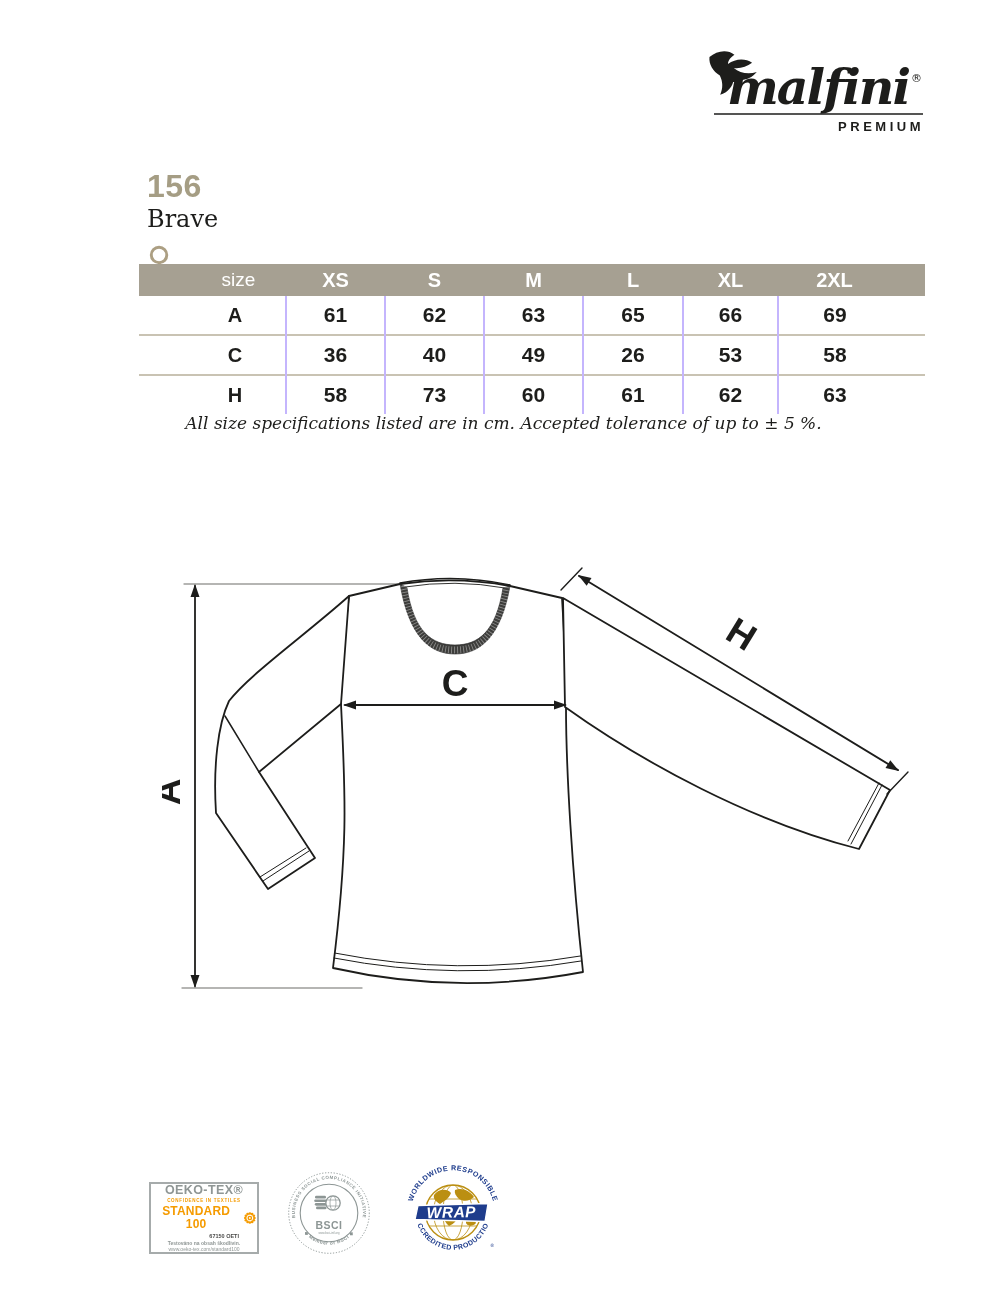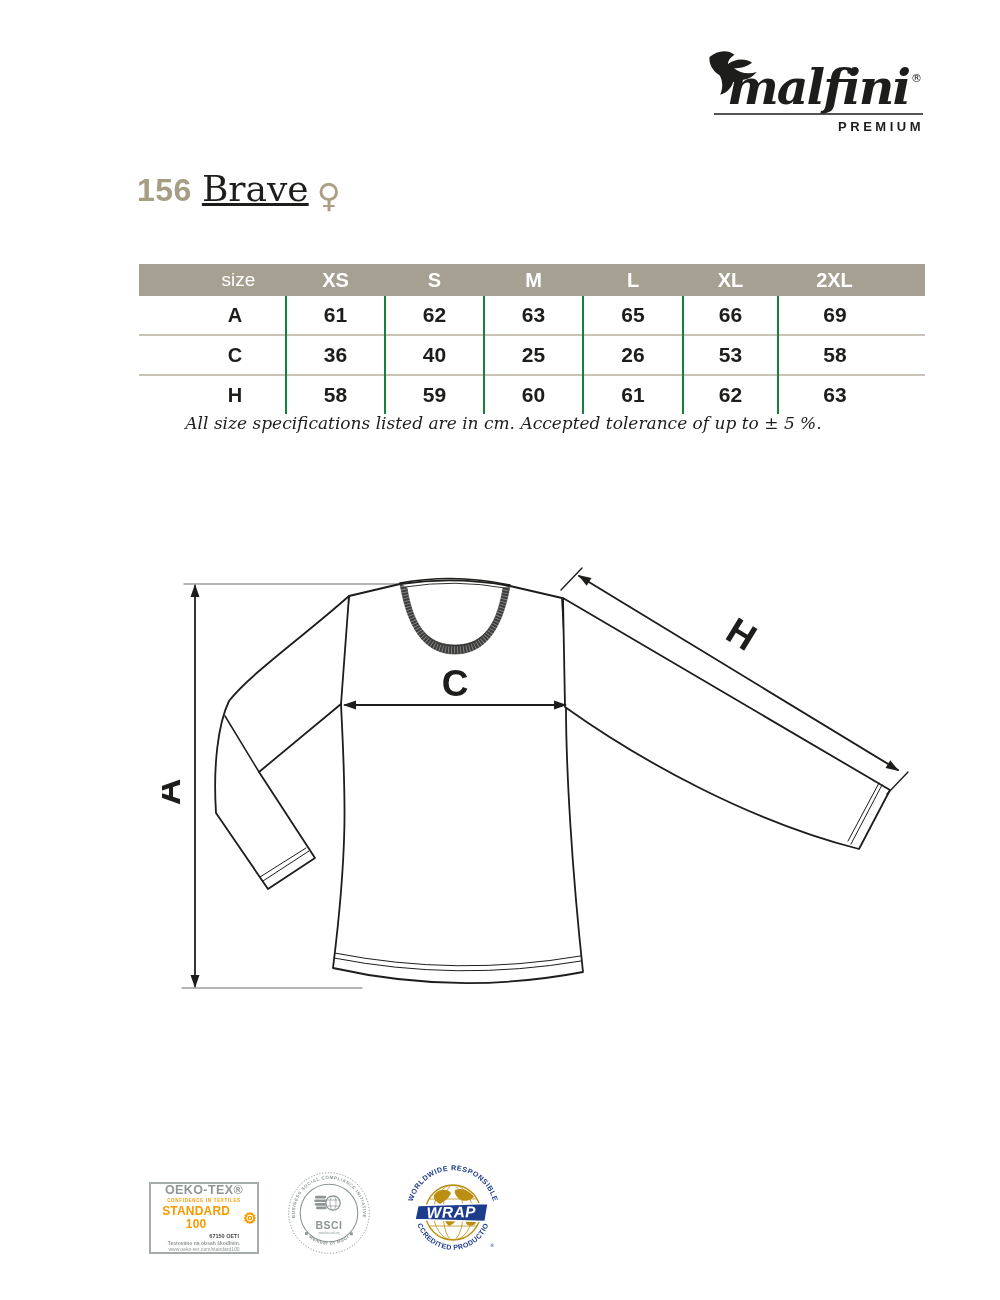--- a/index.html
+++ b/index.html
@@ -3,37 +3,37 @@
 <meta charset="utf-8">
 <style>
   html,body{margin:0;padding:0;background:#fff;}
   .page{position:relative;width:1000px;height:1300px;background:#fff;overflow:hidden;
         font-family:"Liberation Sans",sans-serif;color:#1d1d1b;margin-left:32px;}
 
   
   .brand-logo{position:absolute;left:658px;top:46px;width:246px;height:96px;}
 
   
-  .title-row{position:absolute;left:105px;top:168px;display:flex;align-items:baseline;}
+  .title-row{position:absolute;left:105px;top:168px;display:flex;align-items:baseline;flex-direction:column;}
   .title-code{font-size:32px;font-weight:bold;color:#a59d84;letter-spacing:.5px;}
-  .title-name{font-family:"DejaVu Serif",serif;font-size:36px;font-weight:400;color:#1d1d1b;margin-left:10px;text-decoration:underline;}
+  .title-name{font-family:"DejaVu Serif",serif;font-size:24px;font-weight:400;color:#1d1d1b;margin-left:10px;}
   .title-gender{display:inline-block;font-family:"DejaVu Sans",sans-serif;font-size:33px;color:#ac9f83;
                 margin-left:8px;transform:translateY(6px);font-weight:400;}
 
   
   .spec-heading{position:absolute;left:107px;top:236px;font-size:21px;font-weight:bold;
                 color:#a59d84;letter-spacing:.3px;}
 
   
   .spec-table{position:absolute;left:107px;top:264px;width:786px;border-collapse:collapse;table-layout:fixed;}
   .spec-table th{height:32px;background:#a6a092;color:#fff;font-size:20px;font-weight:bold;
                  text-align:center;padding:0;}
   .spec-table th.size-col{font-weight:400;font-size:19px;padding-left:52px;}
   .spec-table td{height:38px;text-align:center;font-size:21px;font-weight:bold;color:#1d1d1b;
-                 border-left:2px solid #15803d;padding:0;}
+                 border-left:2px solid #c4b5fd;padding:0;}
   .spec-table td.row-label{border-left:none;font-size:20px;padding-left:46px;}
   .spec-table tr.sep td{border-top:2px solid #c9c3b3;}
   .spec-table .last{padding-right:34px;}
 
   .spec-note{position:absolute;left:0;top:413px;width:943px;text-align:center;
              font-family:"DejaVu Serif",serif;font-style:italic;font-size:17px;color:#1d1d1b;}
 
   
   .drawing{position:absolute;left:130px;top:553px;}
   .dim-label{font-family:"Liberation Sans",sans-serif;font-weight:600;font-size:37px;fill:#1d1d1b;}
@@ -113,29 +113,29 @@
         <td>62</td>
         <td>63</td>
         <td>65</td>
         <td>66</td>
         <td class="last">69</td>
       </tr>
       <tr class="sep">
         <td class="row-label">C</td>
         <td>36</td>
         <td>40</td>
-        <td>25</td>
+        <td>49</td>
         <td>26</td>
         <td>53</td>
         <td class="last">58</td>
       </tr>
       <tr class="sep">
         <td class="row-label">H</td>
         <td>58</td>
-        <td>59</td>
+        <td>73</td>
         <td>60</td>
         <td>61</td>
         <td>62</td>
         <td class="last">63</td>
       </tr>
     </tbody>
   </table>
 
   <div class="spec-note">All size specifications listed are in cm. Accepted tolerance of up to ± 5 %.</div>
 

